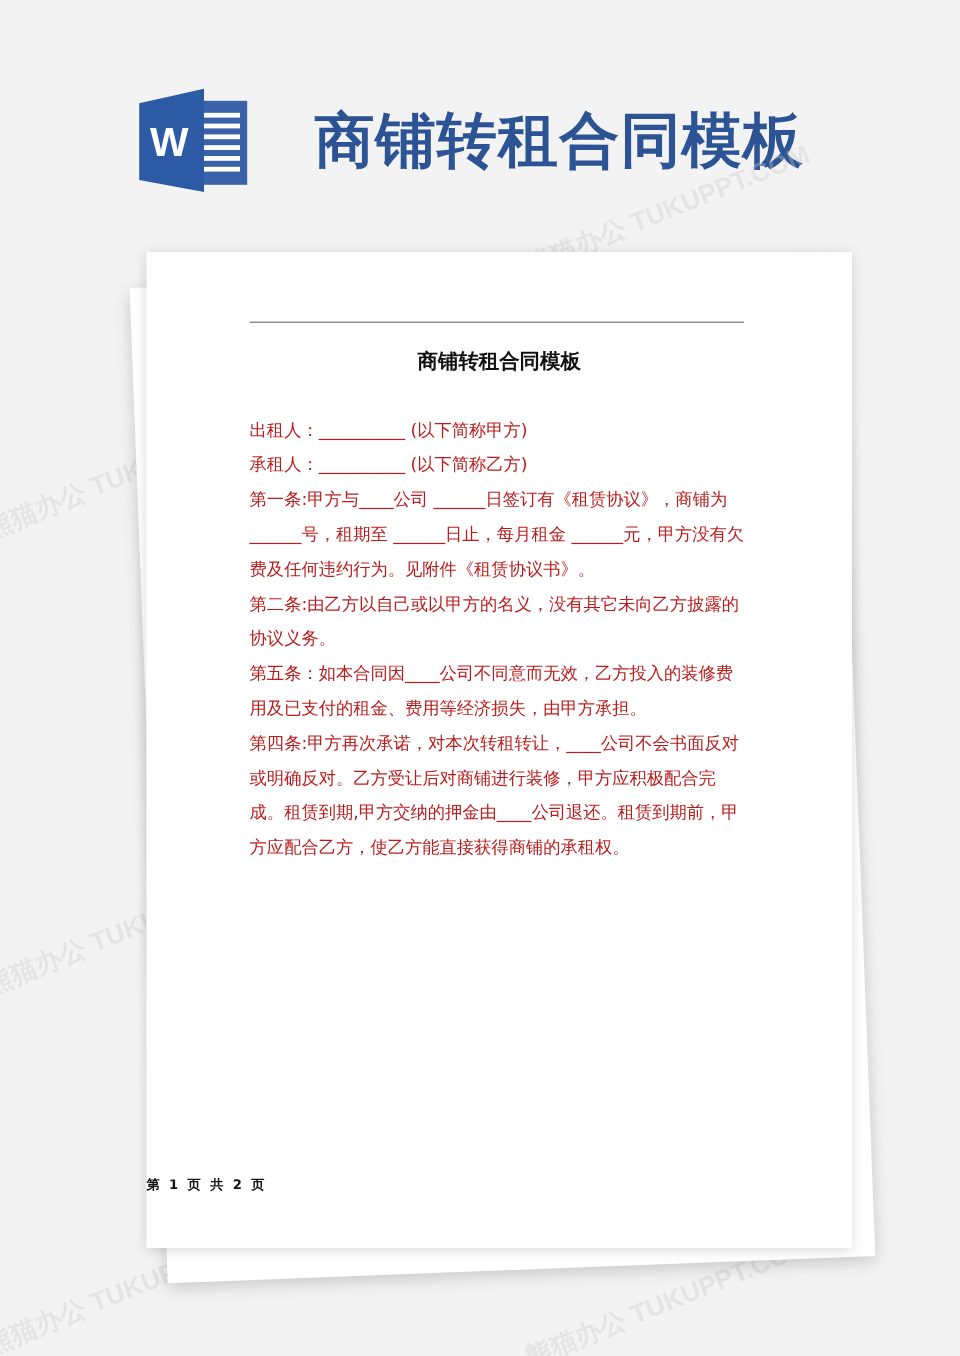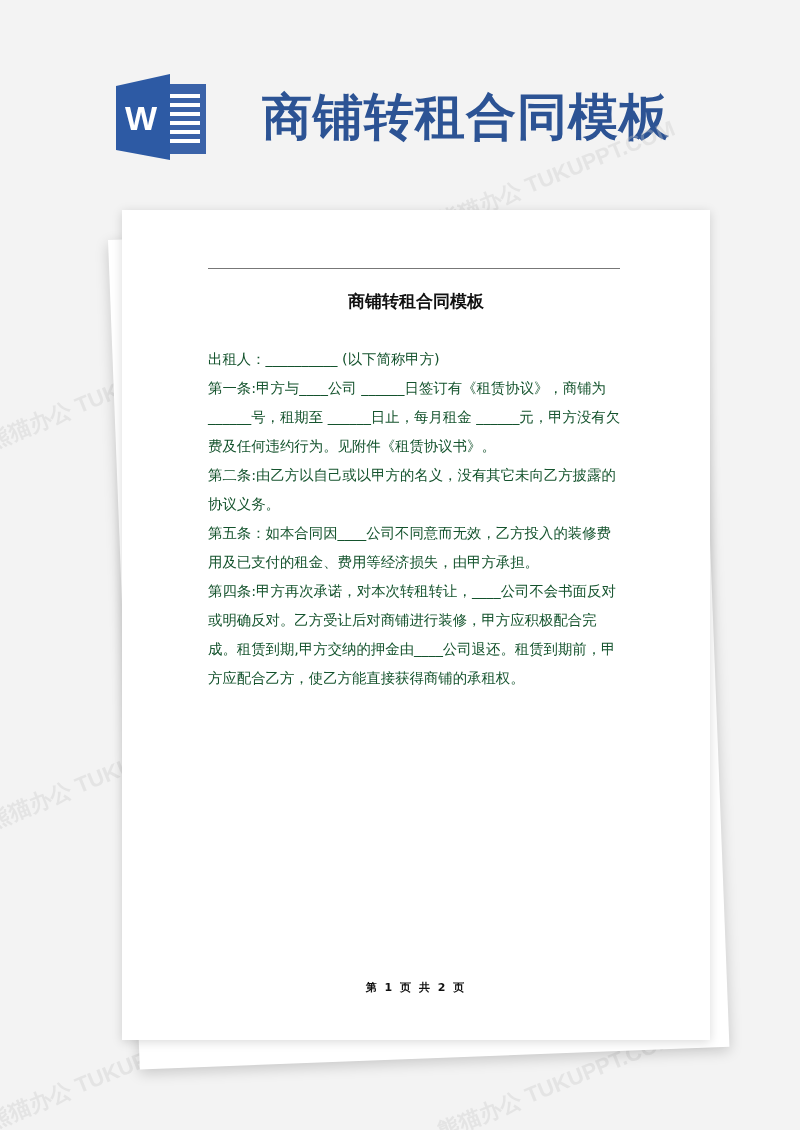--- a/index.html
+++ b/index.html
@@ -33,25 +33,25 @@
   .header-rule {
     position:absolute; left:86px; top:58px; width:412px; height:0;
     border-top:1.5px solid #777;
   }
   .doc-title {
     position:absolute; left:0; width:100%; top:80px; text-align:center;
     font-weight:bold; font-size:17px; color:#111;
   }
   .body-text {
     position:absolute; left:86px; top:135px; width:414px;
-    font-size:14.4px; line-height:29px; color:#14532d;
+    font-size:14.4px; line-height:29px; color:#b91c1c;
   }
   .body-text p { margin:0; }
   .page-number {
-    position:absolute; left:0; width:100%; top:770px; text-align:center;
+    position:absolute; left:0; width:100%; top:770px; text-align:left;
     font-size:11px; font-weight:bold; color:#111; letter-spacing:2px;
   }
 </style>
 </head>
 <body>
 
 <div class="header">
   <svg class="word-icon" viewBox="0 0 100 90">
     <rect x="38" y="12" width="56" height="70" fill="#3a62a8"></rect>
     <g fill="#fff">
@@ -76,19 +76,20 @@
 <div class="watermark" style="left:-20px;top:1060px;">熊猫办公 TUKUPPT.COM</div>
 <div class="watermark" style="left:430px;top:1070px;">熊猫办公 TUKUPPT.COM</div>
 
 <div class="page-back"></div>
 
 <div class="page">
   <div class="header-rule"></div>
   <div class="doc-title">商铺转租合同模板</div>
   <div class="body-text">
     <p>出租人：__________ (以下简称甲方)</p>
+    <p>承租人：__________ (以下简称乙方)</p>
     <p>第一条:甲方与____公司 ______日签订有《租赁协议》，商铺为______号，租期至 ______日止，每月租金 ______元，甲方没有欠费及任何违约行为。见附件《租赁协议书》。</p>
     <p>第二条:由乙方以自己或以甲方的名义，没有其它未向乙方披露的协议义务。</p>
     <p>第五条：如本合同因____公司不同意而无效，乙方投入的装修费用及已支付的租金、费用等经济损失，由甲方承担。</p>
     <p>第四条:甲方再次承诺，对本次转租转让，____公司不会书面反对或明确反对。乙方受让后对商铺进行装修，甲方应积极配合完成。租赁到期,甲方交纳的押金由____公司退还。租赁到期前，甲方应配合乙方，使乙方能直接获得商铺的承租权。</p>
   </div>
   <div class="page-number">第 1 页 共 2 页</div>
 </div>
 
 </body></html>

